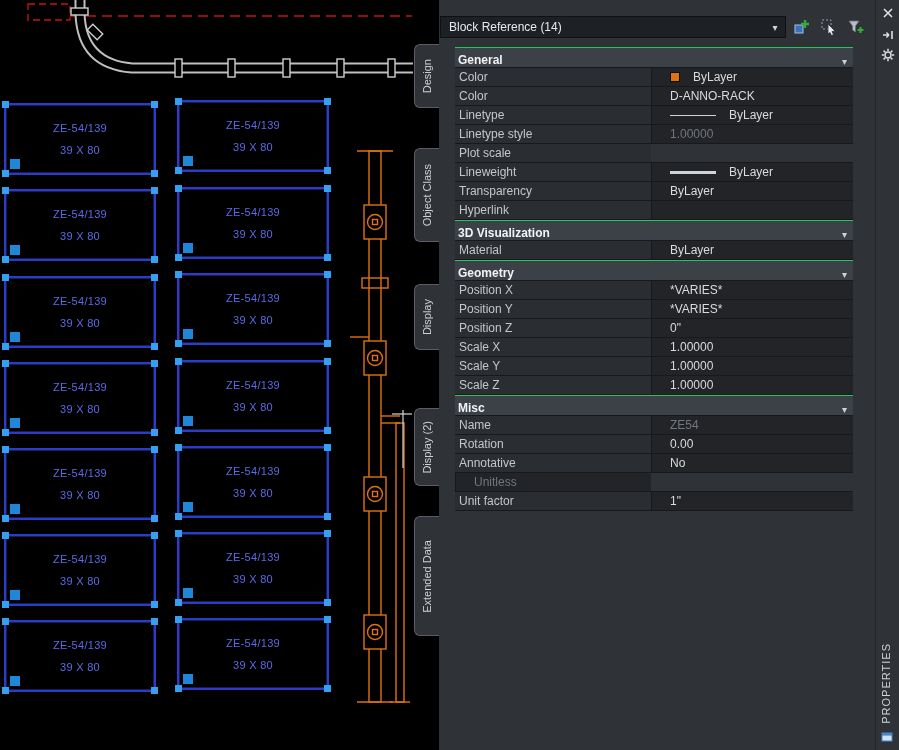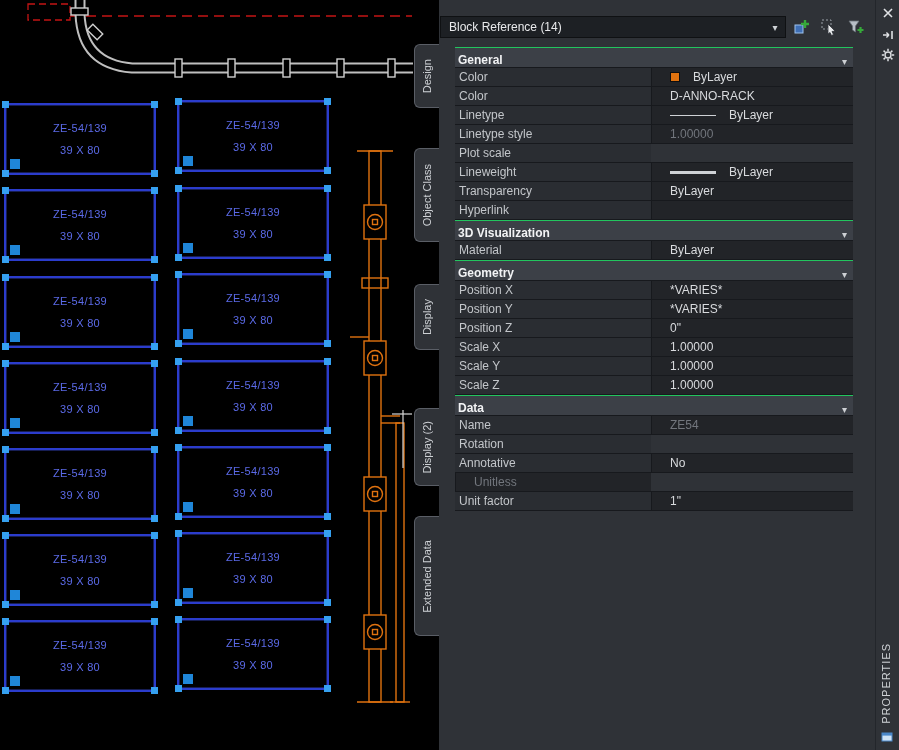--- a/index.html
+++ b/index.html
@@ -386,31 +386,34 @@
               <span>1.00000</span>
             </div>
           </div>
           <div class="prow">
             <div class="pcell plabel">Scale Z</div>
             <div class="pcell pvalue">
               <span>1.00000</span>
             </div>
           </div>
           <div class="sec-hdr">
-            <span>Data</span>
+            <span>Misc</span>
             <span class="chev">▾</span>
           </div>
           <div class="prow">
             <div class="pcell plabel">Name</div>
             <div class="pcell pvalue dim">
               <span>ZE54</span>
             </div>
           </div>
           <div class="prow">
             <div class="pcell plabel">Rotation</div>
+            <div class="pcell pvalue">
+              <span>0.00</span>
+            </div>
           </div>
           <div class="prow">
             <div class="pcell plabel">Annotative</div>
             <div class="pcell pvalue">
               <span>No</span>
             </div>
           </div>
           <div class="prow">
             <div class="pcell pvalue dim">
               <span>Unitless</span>

